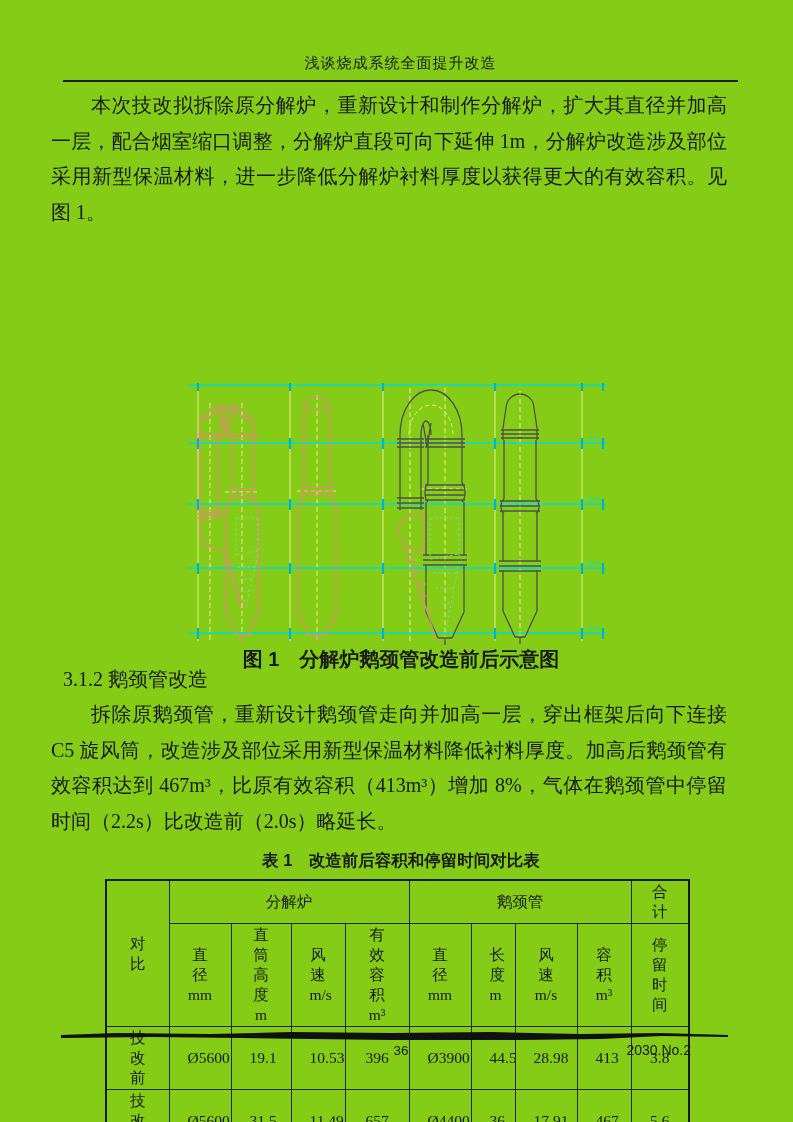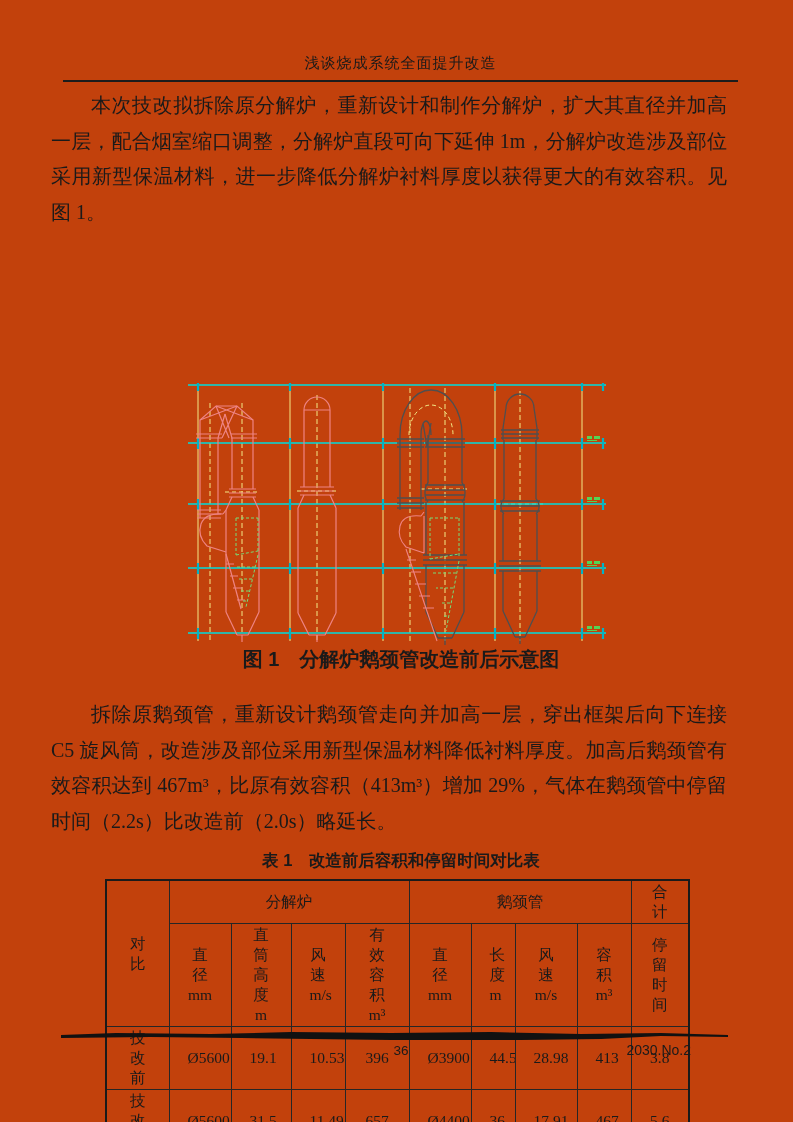--- a/index.html
+++ b/index.html
@@ -1,17 +1,17 @@
 <!DOCTYPE html>
 <html><head>
 <meta charset="utf-8">
 <style>
   html,body{margin:0;padding:0;background:#e8e8e8;}
   .page{
-    position:relative;width:793px;height:1122px;background:#c2410c;
+    position:relative;width:793px;height:1122px;background:#84cc16;
     font-family:"Liberation Serif","DejaVu Serif",serif;color:#1a1a1a;
     overflow:hidden;margin:0 auto;
   }
   .running-head{
     position:absolute;top:54px;left:63px;width:675px;height:28px;
     text-align:center;font-size:15px;letter-spacing:1px;
     border-bottom:2.5px solid #1c1c1c;box-sizing:border-box;
   }
   .bodytext{
     position:absolute;left:51px;width:676px;
@@ -151,23 +151,24 @@
         <path d="M319,116 C315,119 315,128 319,131 M351,116 C355,119 355,128 351,131 M315,118 H355 M315,123 H355 M315,128 H355"></path>
         <path d="M318,131 V178 M352,131 V178 M314,178 H356 M314,183 H356 M314,188 H356"></path>
         <path d="M318,188 V228 M352,188 V228"></path>
         <path d="M318,228 L330,254 M352,228 L340,254 M330,254 H340 M335,254 V261"></path>
       </g>
     </svg>
   </div>
 
   <div class="fig-caption">图 1　分解炉鹅颈管改造前后示意图</div>
 
+  <div class="section-heading">3.1.2 鹅颈管改造</div>
 
   <div class="bodytext" id="para-3">
-    <p>拆除原鹅颈管，重新设计鹅颈管走向并加高一层，穿出框架后向下连接 C5 旋风筒，改造涉及部位采用新型保温材料降低衬料厚度。加高后鹅颈管有效容积达到 467m³，比原有效容积（413m³）增加 29%，气体在鹅颈管中停留时间（2.2s）比改造前（2.0s）略延长。</p>
+    <p>拆除原鹅颈管，重新设计鹅颈管走向并加高一层，穿出框架后向下连接 C5 旋风筒，改造涉及部位采用新型保温材料降低衬料厚度。加高后鹅颈管有效容积达到 467m³，比原有效容积（413m³）增加 8%，气体在鹅颈管中停留时间（2.2s）比改造前（2.0s）略延长。</p>
   </div>
 
   <div class="table-caption">表 1　改造前后容积和停留时间对比表</div>
 
   <table class="cmp">
     <colgroup>
       <col style="width:63px">
         <col style="width:62px">
         <col style="width:60px">
         <col style="width:54px">

